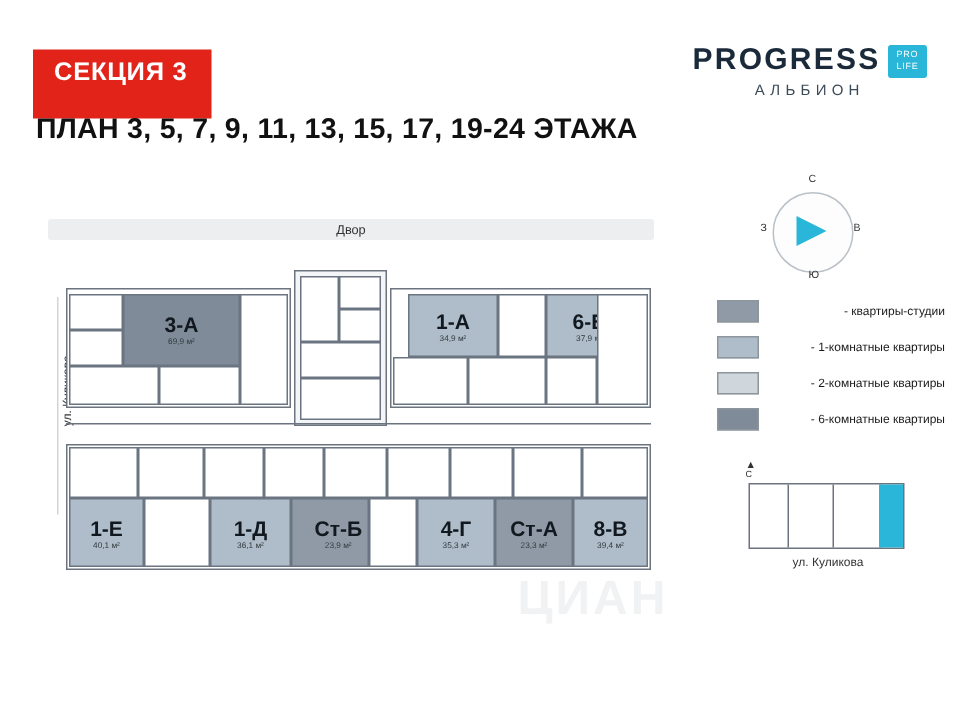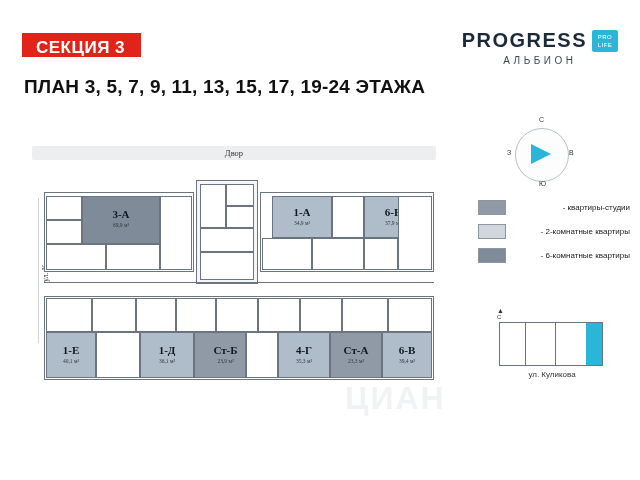--- a/index.html
+++ b/index.html
@@ -19,21 +19,21 @@
   
   .section-badge {
     position: absolute;
     left: 22px;
     top: 33px;
     background: #e2231a;
     color: #ffffff;
     font-size: 17px;
     font-weight: bold;
     letter-spacing: 0.5px;
-    padding: 6px 16px 1px 14px;
+    padding: 6px 16px 23px 14px;
     line-height: 1;
   }
   .plan-title {
     position: absolute;
     left: 24px;
     top: 76px;
     font-size: 19px;
     font-weight: bold;
     letter-spacing: 0.2px;
     color: #111111;
@@ -77,21 +77,20 @@
     letter-spacing: 0.5px;
   }
 
   
   .plan-area {
     position: absolute;
     left: 14px;
     top: 138px;
     width: 430px;
     height: 265px;
-    font-family: Liberation Serif, serif;
   }
   .yard-bar {
     position: absolute;
     left: 18px;
     top: 8px;
     width: 404px;
     height: 14px;
     background: #eceef0;
     border-radius: 2px;
   }
@@ -151,21 +150,21 @@
   .c-white  { background: #ffffff; }
   .c-core   { background: #f4f5f6; }
 
   .ulabel {
     position: absolute;
     text-align: center;
     line-height: 1.15;
     pointer-events: none;
   }
   .ulabel .nm {
-    font-size: 11px;
+    font-size: 14px;
     font-weight: bold;
     color: #11181f;
     display: block;
   }
   .ulabel .ar {
     font-size: 5.5px;
     color: #2a3views;
     color: #333a41;
     display: block;
     margin-top: 1px;
@@ -393,21 +392,21 @@
     </div>
 
     <div class="unit c-studio" style="left:286px; top:154px; width:52px; height:46px;"></div>
     <div class="ulabel" style="left:286px; top:166px; width:52px;">
       <span class="nm">Ст-А</span>
       <span class="ar">23,3 м²</span>
     </div>
 
     <div class="unit c-1room" style="left:338px; top:154px; width:50px; height:46px;"></div>
     <div class="ulabel" style="left:338px; top:166px; width:50px;">
-      <span class="nm">6-В</span>
+      <span class="nm">8-В</span>
       <span class="ar">39,4 м²</span>
     </div>
 
     <div class="unit c-white" style="left:52px; top:154px; width:44px; height:46px;"></div>
     <div class="unit c-white" style="left:202px; top:154px; width:32px; height:46px;"></div>
   </div>
 </div>
 
 <div class="watermark">ЦИАН</div>
 
@@ -419,20 +418,24 @@
   <div class="cdir e">В</div>
   <div class="cdir w">З</div>
 </div>
 
 <div class="legend">
   <div class="legend-row">
     <span class="legend-swatch" style="background:#8f9aa6;"></span>
     <span class="legend-text">- квартиры-студии</span>
   </div>
   <div class="legend-row">
+    <span class="legend-swatch" style="background:#aebdc9;"></span>
+    <span class="legend-text">- 1-комнатные квартиры</span>
+  </div>
+  <div class="legend-row">
     <span class="legend-swatch" style="background:#cfd6dc;"></span>
     <span class="legend-text">- 2-комнатные квартиры</span>
   </div>
   <div class="legend-row">
     <span class="legend-swatch" style="background:#7f8b98;"></span>
     <span class="legend-text">- 6-комнатные квартиры</span>
   </div>
 </div>
 
 <div class="siteplan">

